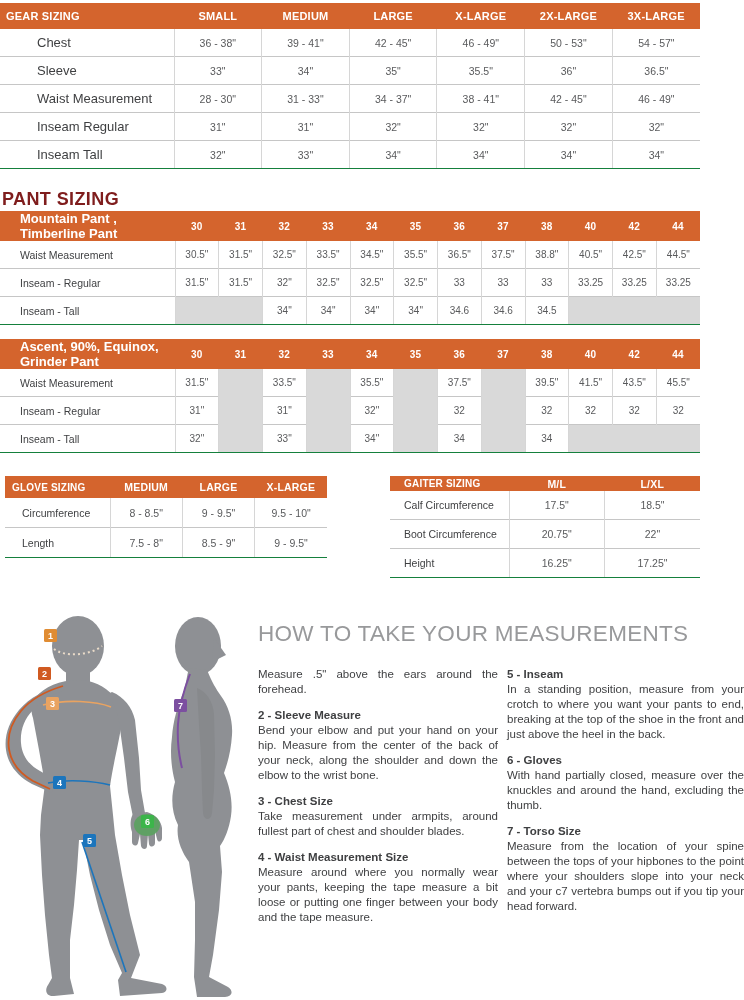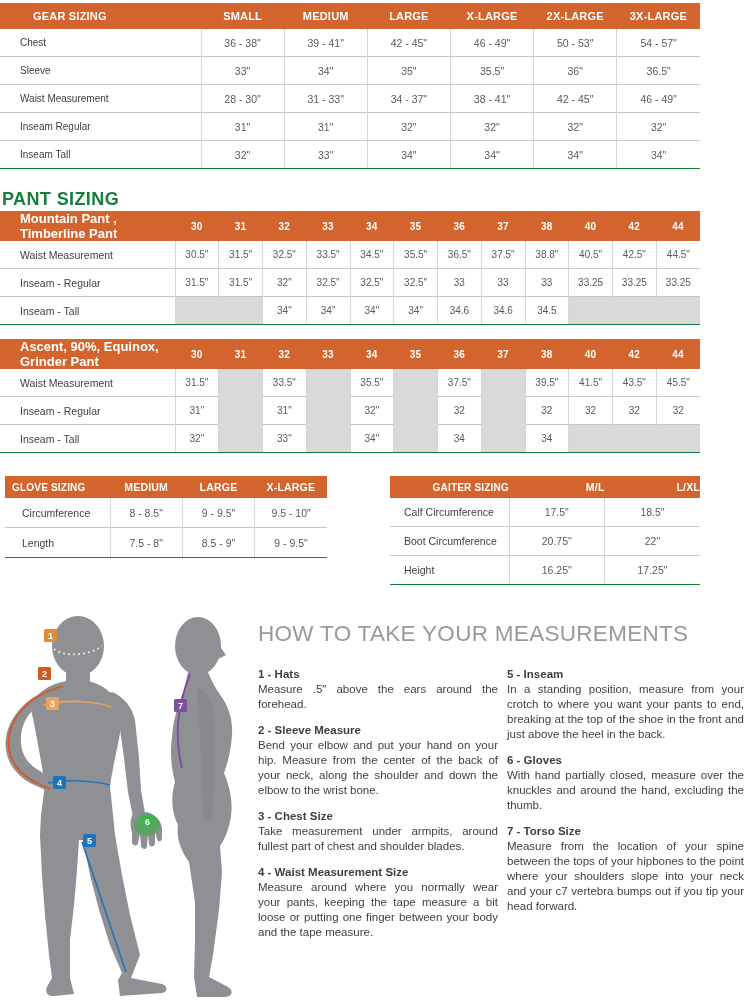--- a/index.html
+++ b/index.html
@@ -23,42 +23,42 @@
   }
   .tblwrap td.lbl{text-align:left;color:#3E3F41;border-left:none;}
   .tblwrap tbody tr:first-child td{border-top:none;}
   .tblwrap tbody tr:last-child td{border-bottom:1px solid #15803d;}
   .tblwrap td.empty{background:#D9D9D9;}
   .tblwrap td.empty.efl{border-left-color:#D9D9D9;}
   .tblwrap td.empty.eft{border-top-color:#D9D9D9;}
 
   #gear{left:0;top:3px;width:700px;}
   #gear th{height:26px;font-size:11px;}
-  #gear th.lbl{width:168px;padding-left:33px;}
+  #gear th.lbl{width:168px;padding-left:6px;}
   #gear td{height:27px;font-size:10.5px;}
-  #gear td.lbl{padding-left:20px;font-size:10px;}
-
-  #pant-title{left:2px;top:189px;font-size:18px;font-weight:bold;color:#15803d;letter-spacing:.4px;}
+  #gear td.lbl{padding-left:37px;font-size:13px;}
+
+  #pant-title{left:2px;top:189px;font-size:18px;font-weight:bold;color:#7f1d1d;letter-spacing:.4px;}
 
   .pant{width:700px;}
   #pant1{left:0;top:211px;}
   #pant2{left:0;top:339px;}
   .pant th{height:19px;font-size:10px;}
   .pant th.lbl{width:155px;padding-left:20px;font-size:13px;letter-spacing:0;}
   .pant td{height:27px;font-size:10px;}
   .pant td.lbl{padding-left:20px;font-size:10.5px;}
 
   #glove{left:5px;top:476px;width:322px;}
   #glove th{height:22px;font-size:10.5px;}
   #glove th.lbl{width:98px;padding-left:7px;font-size:10px;}
   #glove td{height:29px;font-size:10.5px;}
   #glove td.lbl{padding-left:17px;}
 
   #gaiter{left:390px;top:476px;width:310px;}
-  #gaiter th{height:22px;font-size:10.5px;text-align:right;}
+  #gaiter th{height:15px;font-size:10.5px;}
   #gaiter th.lbl{width:105px;padding-left:14px;font-size:10px;}
   #gaiter td{height:28px;font-size:10.5px;}
   #gaiter td.lbl{padding-left:14px;}
 
   
   #howto-title{left:258px;top:621px;font-size:22.5px;color:#98999B;letter-spacing:.3px;}
   #howto-cols{left:258px;top:667px;width:486px;display:flex;}
   .hcol{width:240px;}
   .hcol + .hcol{margin-left:9px;width:237px;}
   .mi{margin-bottom:11px;}
@@ -415,21 +415,20 @@
   <g>
     <rect x="174" y="89" width="13" height="13" rx="1.5" fill="#7C4FA0"></rect>
     <text class="badge-num" x="180.5" y="98.8">7</text>
   </g>
 </svg>
 
 <div id="howto-title" class="abs">HOW TO TAKE YOUR MEASUREMENTS</div>
 <div id="howto-cols" class="abs">
   <div class="hcol">
     <div class="mi">
-      <h4>1 - Hats</h4>
       <p>Measure .5" above the ears around the forehead.</p>
     </div>
     <div class="mi">
       <h4>2 - Sleeve Measure</h4>
       <p>Bend your elbow and put your hand on your hip. Measure from the center of the back of your neck, along the shoulder and down the elbow to the wrist bone.</p>
     </div>
     <div class="mi">
       <h4>3 - Chest Size</h4>
       <p>Take measurement under armpits, around fullest part of chest and shoulder blades.</p>
     </div>

